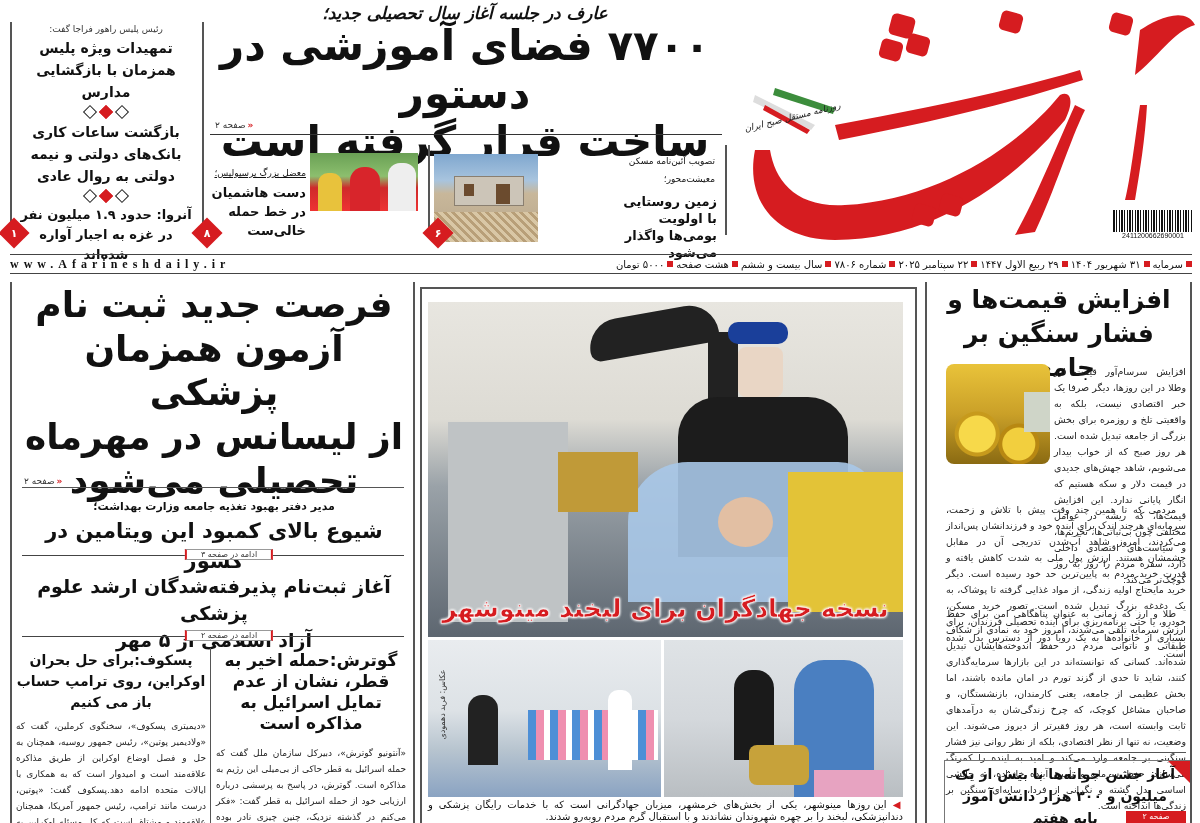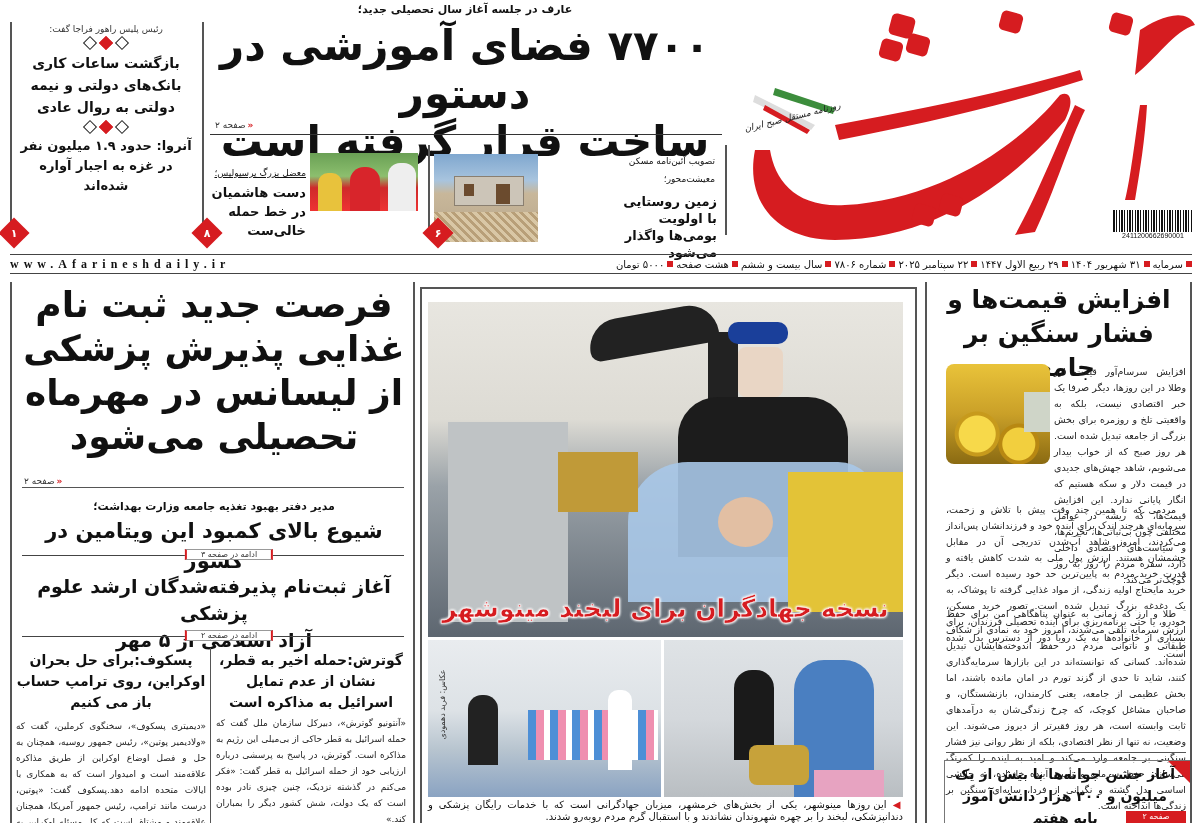--- a/index.html
+++ b/index.html
@@ -23,39 +23,40 @@
   .cont-wrap { position: absolute; height: 12px; }
   .cont-wrap::before { content: ""; position: absolute; left: 0; right: 0; top: 6px; height: 1px; background: #444; }
   .cont-wrap .cont-box { position: absolute; left: 50%; transform: translateX(-50%); top: 0; margin-left: 16px; }
 </style>
 </head>
 <body>
 
 <div class="vline" style="left:10px; top:22px; height:210px;"></div>
 <div class="abs" style="left:18px; top:24px; width:176px; text-align:center;">
   <div style="font-size:9px; color:#333; margin-bottom:3px;">رئیس پلیس راهور فراجا گفت:</div>
+  <div class="bold" style="font-size:14px; line-height:22px;">تمهیدات ویژه پلیس همزمان با بازگشایی مدارس</div>
   <div class="sep-diamonds">
       <i></i>
       <i class="red"></i>
       <i></i>
     </div>
   <div class="bold" style="font-size:14px; line-height:22px;">بازگشت ساعات کاری بانک‌های دولتی و نیمه دولتی به روال عادی</div>
   <div class="sep-diamonds">
       <i></i>
       <i class="red"></i>
       <i></i>
     </div>
   <div class="bold" style="font-size:13px; line-height:20px;">آنروا: حدود ۱.۹ میلیون نفر در غزه به اجبار آواره شده‌اند</div>
 </div>
 <div class="diamond-num" style="left:3px; top:222px;">
     <span>۱</span>
   </div>
 
 <div class="vline" style="left:202px; top:22px; height:210px;"></div>
-<div class="abs center" style="left:210px; top:3px; width:510px; font-size:11px; font-weight:bold;">عارف در جلسه آغاز سال تحصیلی جدید؛</div>
+<div class="abs center" style="left:210px; top:3px; width:510px; font-size:17px; font-weight:bold;font-style:italic;">عارف در جلسه آغاز سال تحصیلی جدید؛</div>
 <div class="abs center bold" style="left:210px; top:22px; width:510px; font-size:42px; line-height:48px; letter-spacing:-1px;">
   <div>۷۷۰۰ فضای آموزشی در دستور</div>
   <div>ساخت قرار گرفته است</div>
 </div>
 <div class="abs page-ref" style="left:215px; top:120px;"><span class="chev">«</span><span>صفحه ۲</span></div>
 <div class="hline" style="left:210px; top:134px; width:512px; height:1px; background:#333;"></div>
 
 <div class="abs" style="left:206px; top:145px; width:218px; height:90px;">
   <div class="photo" style="left:104px; top:8px; width:108px; height:58px; background:linear-gradient(180deg,#6aa055 0%,#8cbf6e 40%,#cf2a2a 60%,#e33 100%);">
     <div style="position:absolute; left:8px; top:20px; width:24px; height:40px; background:#e8c23c; border-radius:10px 10px 0 0;"></div>
@@ -131,21 +132,21 @@
   </div>
   <div style="font-family:'Liberation Serif', serif; font-weight:bold; font-size:12px; letter-spacing:5px; direction:ltr;">www.Afarineshdaily.ir</div>
 </div>
 <div class="hline" style="left:10px; top:273px; width:1182px; height:1px; background:#444;"></div>
 
 <div class="vline" style="left:10px; top:282px; height:541px;"></div>
 <div class="vline" style="left:413px; top:282px; height:541px;"></div>
 
 <div class="abs center bold" style="left:20px; top:283px; width:388px; font-size:36px; line-height:44px; letter-spacing:-1px;">
   <div>فرصت جدید ثبت نام</div>
-  <div>غذایی پذیرش پزشکی</div>
+  <div>آزمون همزمان پزشکی</div>
   <div>از لیسانس در مهرماه</div>
   <div>تحصیلی می‌شود</div>
 </div>
 <div class="abs page-ref" style="left:24px; top:476px;"><span class="chev">«</span><span>صفحه ۲</span></div>
 <div class="hline" style="left:22px; top:487px; width:382px; height:1px; background:#555;"></div>
 
 <div class="abs center" style="left:20px; top:500px; width:388px; font-size:11px; font-weight:bold;">مدیر دفتر بهبود تغذیه جامعه وزارت بهداشت؛</div>
 <div class="abs center bold" style="left:20px; top:516px; width:388px; font-size:21px; line-height:30px;">شیوع بالای کمبود این ویتامین در کشور</div>
 <div class="cont-wrap" style="left:22px; top:549px; width:382px;">
     <span class="cont-box">ادامه در صفحه ۳</span>
@@ -160,21 +161,21 @@
   </div>
 
 <div class="vline" style="left:210px; top:648px; height:175px; width:1px;"></div>
 
 <div class="abs" style="left:16px; top:650px; width:190px;">
   <div class="bold center" style="font-size:14px; line-height:21px; margin-bottom:5px;">پسکوف:برای حل بحران اوکراین، روی ترامپ حساب باز می کنیم</div>
   <div class="body-text" style="font-size:9px; line-height:16px;">«دیمیتری پسکوف»، سخنگوی کرملین، گفت که «ولادیمیر پوتین»، رئیس جمهور روسیه، همچنان به حل و فصل اوضاع اوکراین از طریق مذاکره علاقه‌مند است و امیدوار است که به همکاری با ایالات متحده ادامه دهد.پسکوف گفت: «پوتین، درست مانند ترامپ، رئیس جمهور آمریکا، همچنان علاقه‌مند و مشتاق است که کل مسئله اوکراین به یک نتیجه مسالمت‌آمیز برسد.»</div>
 </div>
 
 <div class="abs" style="left:216px; top:650px; width:190px;">
-  <div class="bold center" style="font-size:14px; line-height:21px; margin-bottom:2px;">گوترش:حمله اخیر به قطر، نشان از عدم تمایل اسرائیل به مذاکره است</div>
+  <div class="bold center" style="font-size:17px; line-height:21px; margin-bottom:11px;">گوترش:حمله اخیر به قطر، نشان از عدم تمایل اسرائیل به مذاکره است</div>
   <div class="body-text" style="font-size:9px; line-height:16px;">«آنتونیو گوترش»، دبیرکل سازمان ملل گفت که حمله اسرائیل به قطر حاکی از بی‌میلی این رژیم به مذاکره است. گوترش، در پاسخ به پرسشی درباره ارزیابی خود از حمله اسرائیل به قطر گفت: «فکر می‌کنم در گذشته نزدیک، چنین چیزی نادر بوده است که یک دولت، شش کشور دیگر را بمباران کند.»</div>
 </div>
 
 <div class="abs" style="left:420px; top:287px; width:497px; height:536px; border:2px solid #555; border-bottom:none;"></div>
 <div class="photo" style="left:428px; top:302px; width:475px; height:335px; background:linear-gradient(180deg,#e8e6e0 0%,#dddbd4 35%,#9aa2a8 55%,#5d6670 100%);">
   <div style="position:absolute; left:160px; top:10px; width:130px; height:40px; background:#222; border-radius:30px 30px 10px 10px; transform:rotate(-10deg);"></div>
   <div style="position:absolute; left:280px; top:30px; width:30px; height:70px; background:#222;"></div>
   <div style="position:absolute; left:300px; top:20px; width:60px; height:22px; background:#1a3f9a; border-radius:10px;"></div>
   <div style="position:absolute; left:310px; top:45px; width:45px; height:50px; background:#e9d6c5; border-radius:8px;"></div>
   <div style="position:absolute; left:250px; top:95px; width:170px; height:160px; background:#1c1c1c; border-radius:40px 40px 0 0;"></div>

